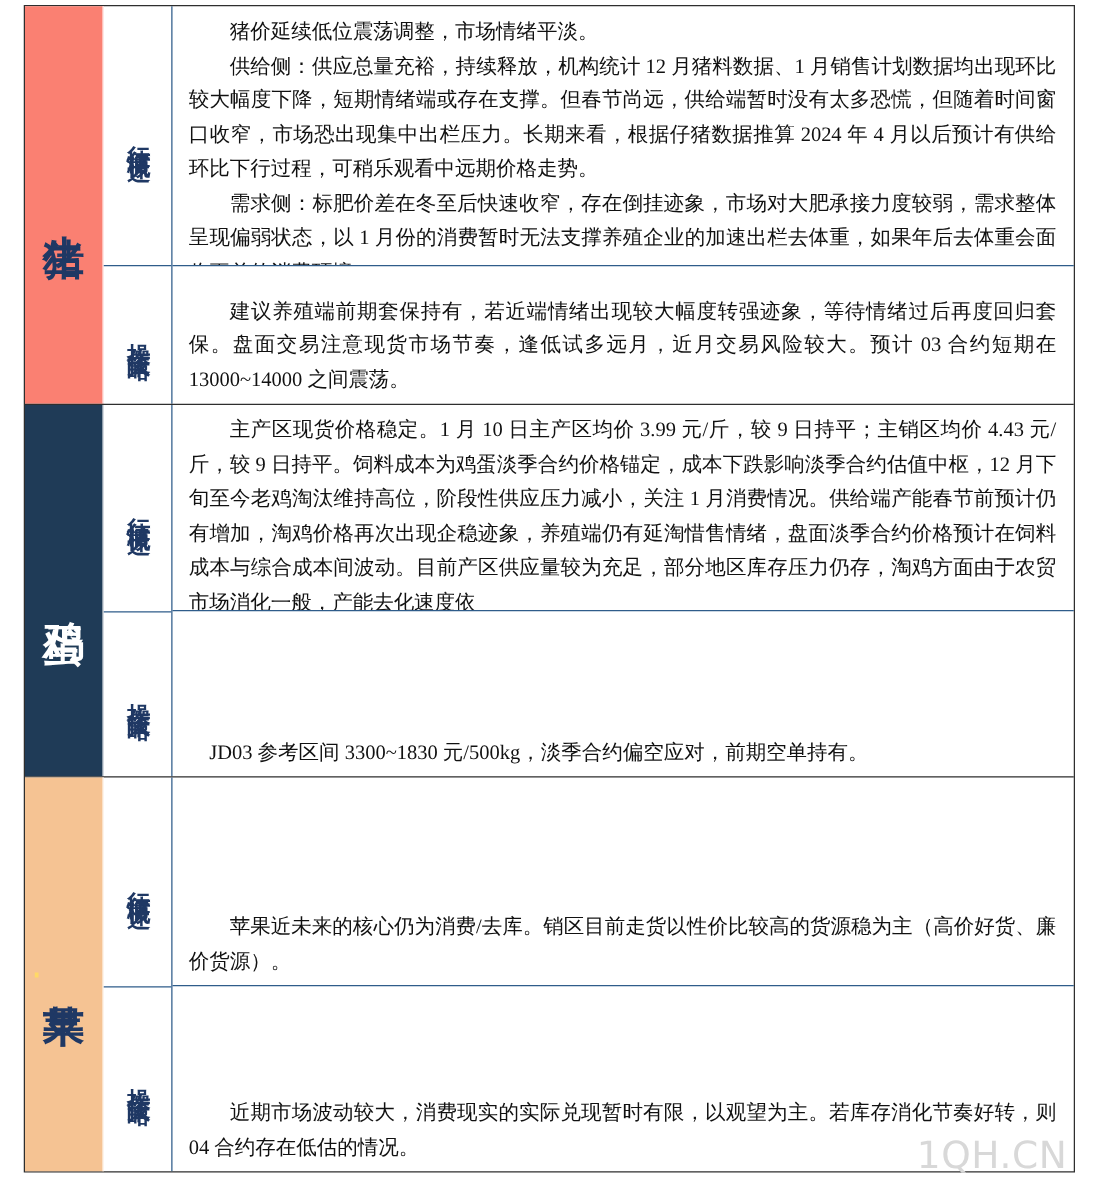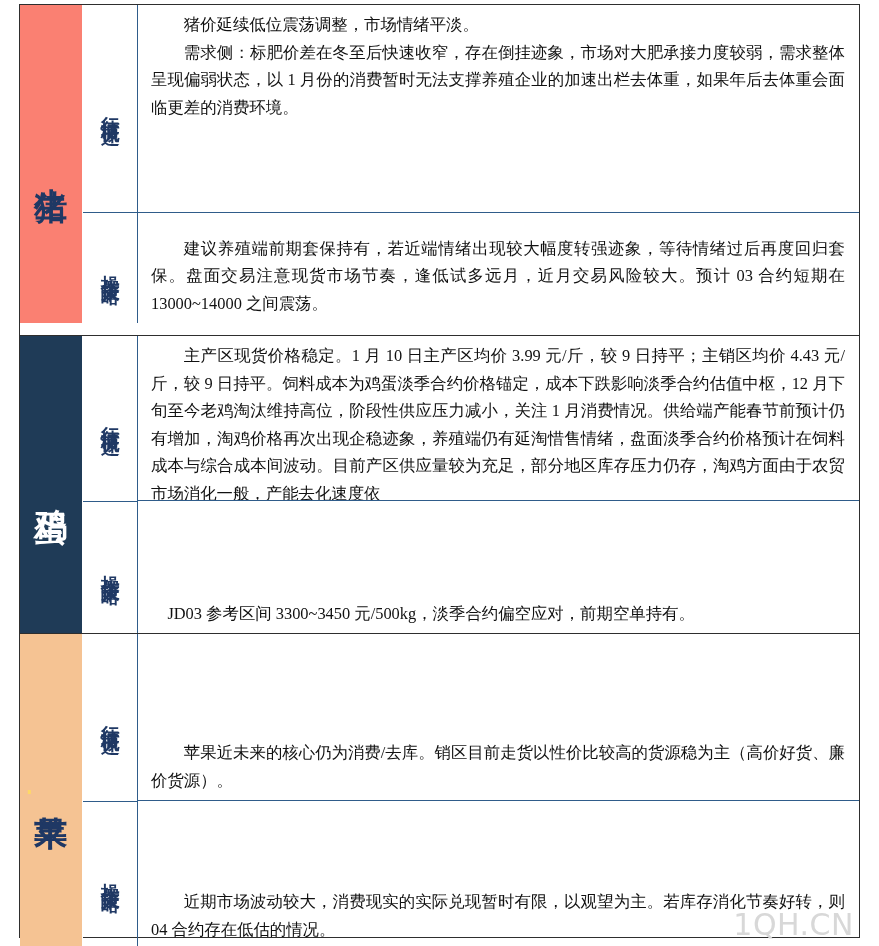--- a/index.html
+++ b/index.html
@@ -37,21 +37,21 @@
     background: #ffffff;
   }
 
   .section {
     display: flex;
     flex-direction: row;
     box-sizing: border-box;
     width: 100%;
   }
   .section.pig    { height: 318px; }
-  .section.egg    { height: 298px; margin-top: 12px; }
+  .section.egg    { height: 298px; }
   .section.apple  { height: 316px; }
 
   
   .cmdty-cell {
     width: 63px;
     min-width: 63px;
     box-sizing: border-box;
     display: flex;
     align-items: center;
     justify-content: center;
@@ -165,20 +165,21 @@
           <span class="sub-label">行情概述</span>
         </div>
         <div class="sub-cell" style="height:110px;">
           <span class="sub-label">操作策略</span>
         </div>
       </div>
 
       <div class="body-col">
         <div class="body-cell rowdiv-top" style="height:208px;">
           <p>猪价延续低位震荡调整，市场情绪平淡。</p>
+          <p>供给侧：供应总量充裕，持续释放，机构统计 12 月猪料数据、1 月销售计划数据均出现环比较大幅度下降，短期情绪端或存在支撑。但春节尚远，供给端暂时没有太多恐慌，但随着时间窗口收窄，市场恐出现集中出栏压力。长期来看，根据仔猪数据推算 2024 年 4 月以后预计有供给环比下行过程，可稍乐观看中远期价格走势。</p>
           <p>需求侧：标肥价差在冬至后快速收窄，存在倒挂迹象，市场对大肥承接力度较弱，需求整体呈现偏弱状态，以 1 月份的消费暂时无法支撑养殖企业的加速出栏去体重，如果年后去体重会面临更差的消费环境。</p>
         </div>
         <div class="body-cell vcenter" style="height:110px;">
           <p>建议养殖端前期套保持有，若近端情绪出现较大幅度转强迹象，等待情绪过后再度回归套保。盘面交易注意现货市场节奏，逢低试多远月，近月交易风险较大。预计 03 合约短期在 13000~14000 之间震荡。</p>
         </div>
       </div>
     </div>
 
     <div class="section egg">
       <div class="cmdty-cell" style="background:#1f3b57;">
@@ -192,21 +193,21 @@
         <div class="sub-cell" style="height:132px;">
           <span class="sub-label">操作策略</span>
         </div>
       </div>
 
       <div class="body-col">
         <div class="body-cell rowdiv-top" style="height:166px;">
           <p>主产区现货价格稳定。1 月 10 日主产区均价 3.99 元/斤，较 9 日持平；主销区均价 4.43 元/斤，较 9 日持平。饲料成本为鸡蛋淡季合约价格锚定，成本下跌影响淡季合约估值中枢，12 月下旬至今老鸡淘汰维持高位，阶段性供应压力减小，关注 1 月消费情况。供给端产能春节前预计仍有增加，淘鸡价格再次出现企稳迹象，养殖端仍有延淘惜售情绪，盘面淡季合约价格预计在饲料成本与综合成本间波动。目前产区供应量较为充足，部分地区库存压力仍存，淘鸡方面由于农贸市场消化一般，产能去化速度依</p>
         </div>
         <div class="body-cell vcenter" style="height:132px;">
-          <p class="noindent" style="text-indent:1em;">JD03 参考区间 3300~3450 元/500kg，淡季合约偏空应对，前期空单持有。</p>
+          <p class="noindent" style="text-indent:1em;">JD03 参考区间 3300~1830 元/500kg，淡季合约偏空应对，前期空单持有。</p>
         </div>
       </div>
     </div>
 
     <div class="section apple">
       <div class="cmdty-cell" style="background:#f5c393;">
         <span class="cmdty-label underlined" style="color:#1f3864;">苹果</span>
       </div>
 
       <div class="sub-col">

